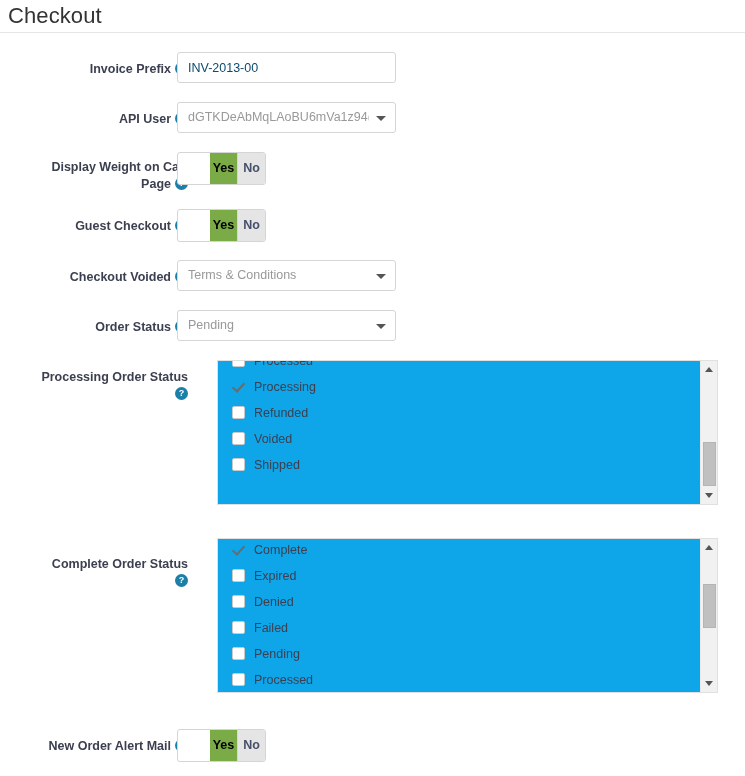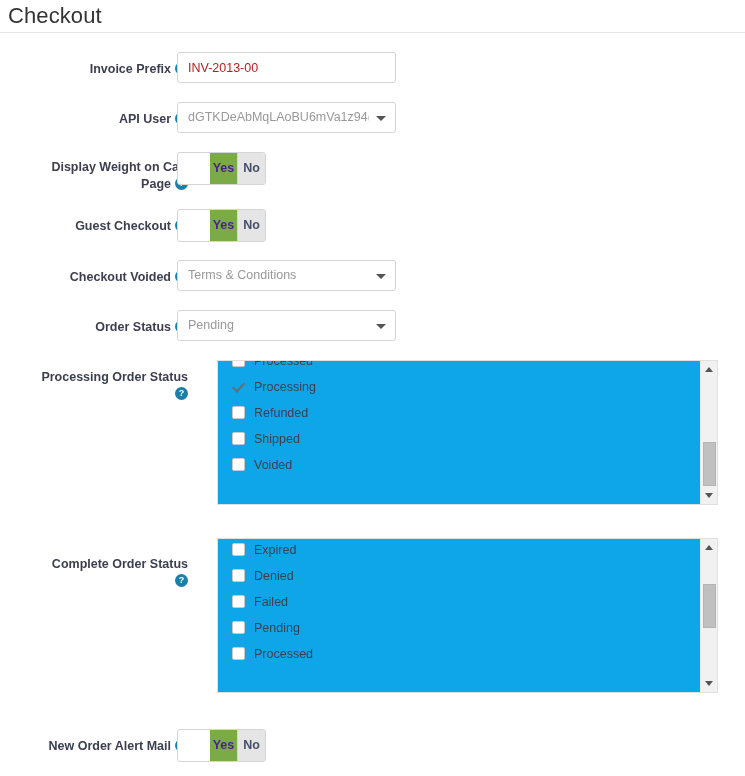--- a/index.html
+++ b/index.html
@@ -64,21 +64,21 @@
 
   .row-control { position: absolute; left: 177px; }
 
   
   .text-input {
     width: 219px; height: 31px;
     border: 1px solid #d5d5d5;
     border-radius: 3px;
     background: #ffffff;
     font-size: 12.5px;
-    color: #b91c1c;
+    color: #0c4a6e;
     padding: 0 10px;
     font-family: "Liberation Sans", sans-serif;
     outline: none;
   }
 
   
   .select-box {
     position: relative;
     width: 219px; height: 31px;
     border: 1px solid #d5d5d5;
@@ -121,21 +121,21 @@
     flex: 1;
     line-height: 31px;
     text-align: center;
     font-size: 12.5px;
     font-weight: bold;
     cursor: pointer;
     user-select: none;
   }
   .toggle .tg-yes {
     background: #7bab46;
-    color: #4c1d95;
+    color: #000000;
     margin-left: 32px;
   }
   .toggle .tg-no {
     background: #e5e5e5;
     color: #47506b;
     border-left: 1px solid #d5d5d5;
   }
 
   
   .listbox {
@@ -301,41 +301,42 @@
     <div class="row-label" style="top:9px;">
       <span class="lbl-text">Processing Order Status</span><span class="help-icon">?</span>
     </div>
     <div class="row-control">
       <div class="listbox" style="height:145px;">
         <div class="lb-viewport">
           <div class="lb-inner" id="proc-list" style="top:-13px;">
               <div class="lb-item"><span class="lb-check"></span><span>Processed</span></div>
               <div class="lb-item"><span class="lb-check checked"></span><span>Processing</span></div>
               <div class="lb-item"><span class="lb-check"></span><span>Refunded</span></div>
+              <div class="lb-item"><span class="lb-check"></span><span>Voided</span></div>
               <div class="lb-item"><span class="lb-check"></span><span>Shipped</span></div>
-              <div class="lb-item"><span class="lb-check"></span><span>Voided</span></div>
             </div>
         </div>
         <div class="lb-scroll">
           <div class="lb-arrow up"></div>
           <div class="lb-thumb" style="top:81px;height:44px;"></div>
           <div class="lb-arrow down"></div>
         </div>
       </div>
     </div>
   </div>
 
   <div class="form-row" style="top:538px;">
     <div class="row-label" style="top:18px;padding-left:16px;">
       <span class="lbl-text">Complete Order Status</span><span class="help-icon">?</span>
     </div>
     <div class="row-control">
       <div class="listbox" style="height:155px;">
         <div class="lb-viewport">
           <div class="lb-inner" id="comp-list" style="top:-2px;">
+              <div class="lb-item"><span class="lb-check checked"></span><span>Complete</span></div>
               <div class="lb-item"><span class="lb-check"></span><span>Expired</span></div>
               <div class="lb-item"><span class="lb-check"></span><span>Denied</span></div>
               <div class="lb-item"><span class="lb-check"></span><span>Failed</span></div>
               <div class="lb-item"><span class="lb-check"></span><span>Pending</span></div>
               <div class="lb-item"><span class="lb-check"></span><span>Processed</span></div>
             </div>
         </div>
         <div class="lb-scroll">
           <div class="lb-arrow up"></div>
           <div class="lb-thumb" style="top:45px;height:44px;"></div>

